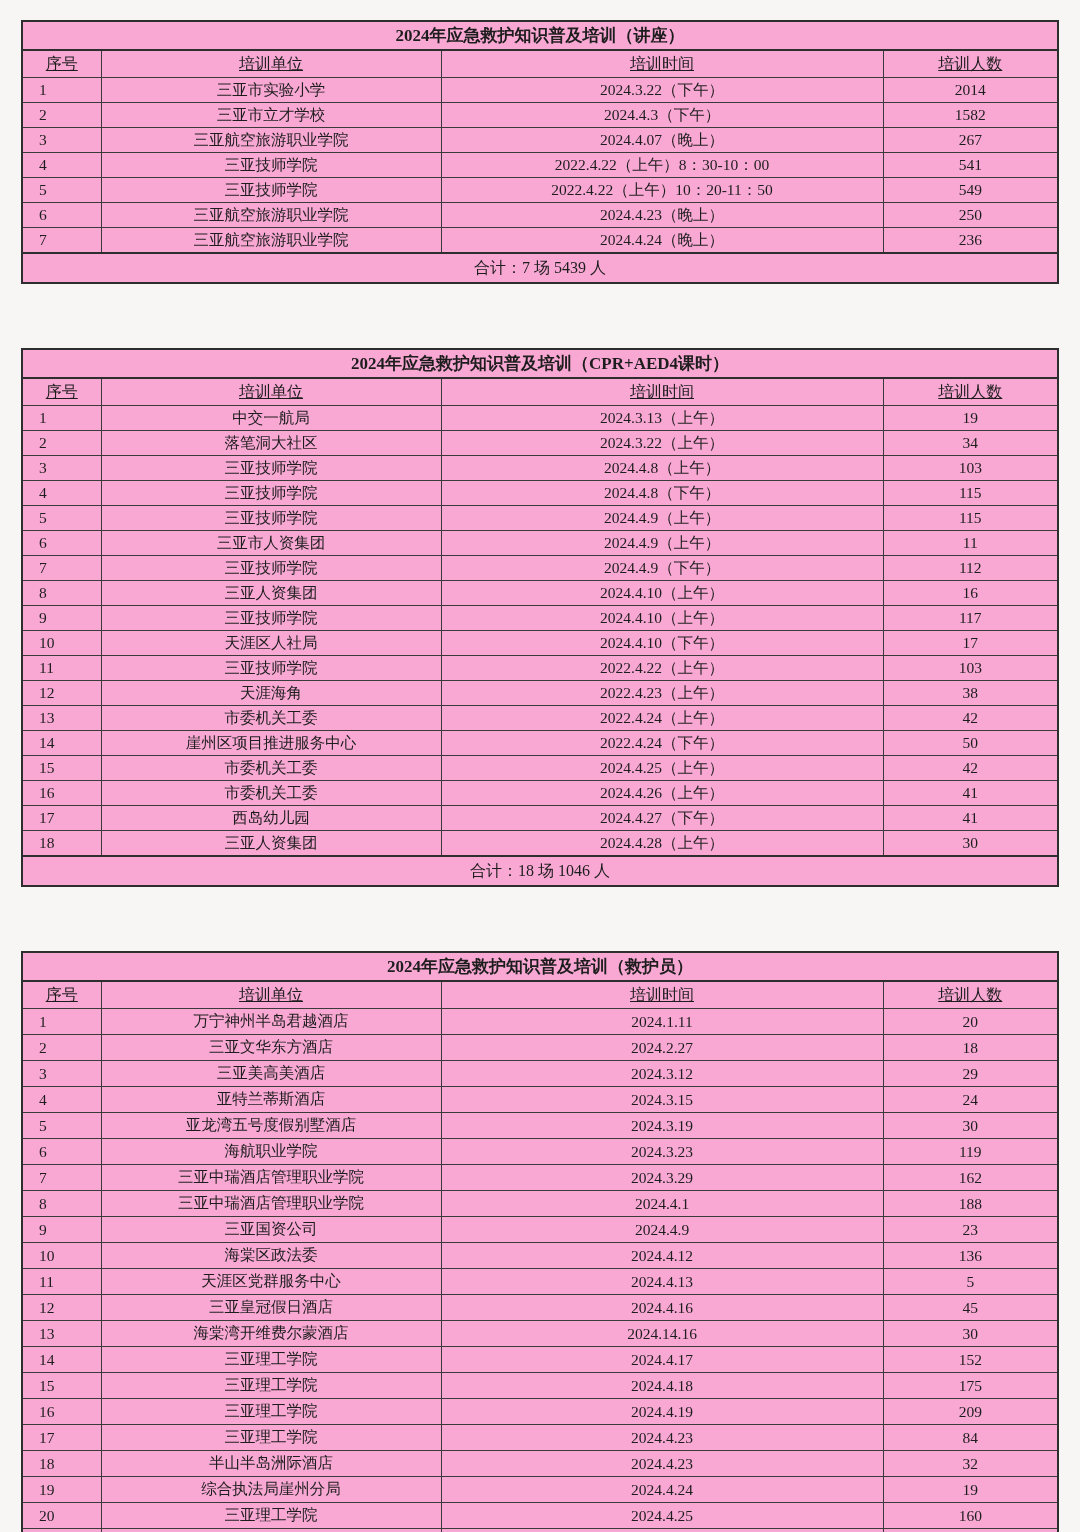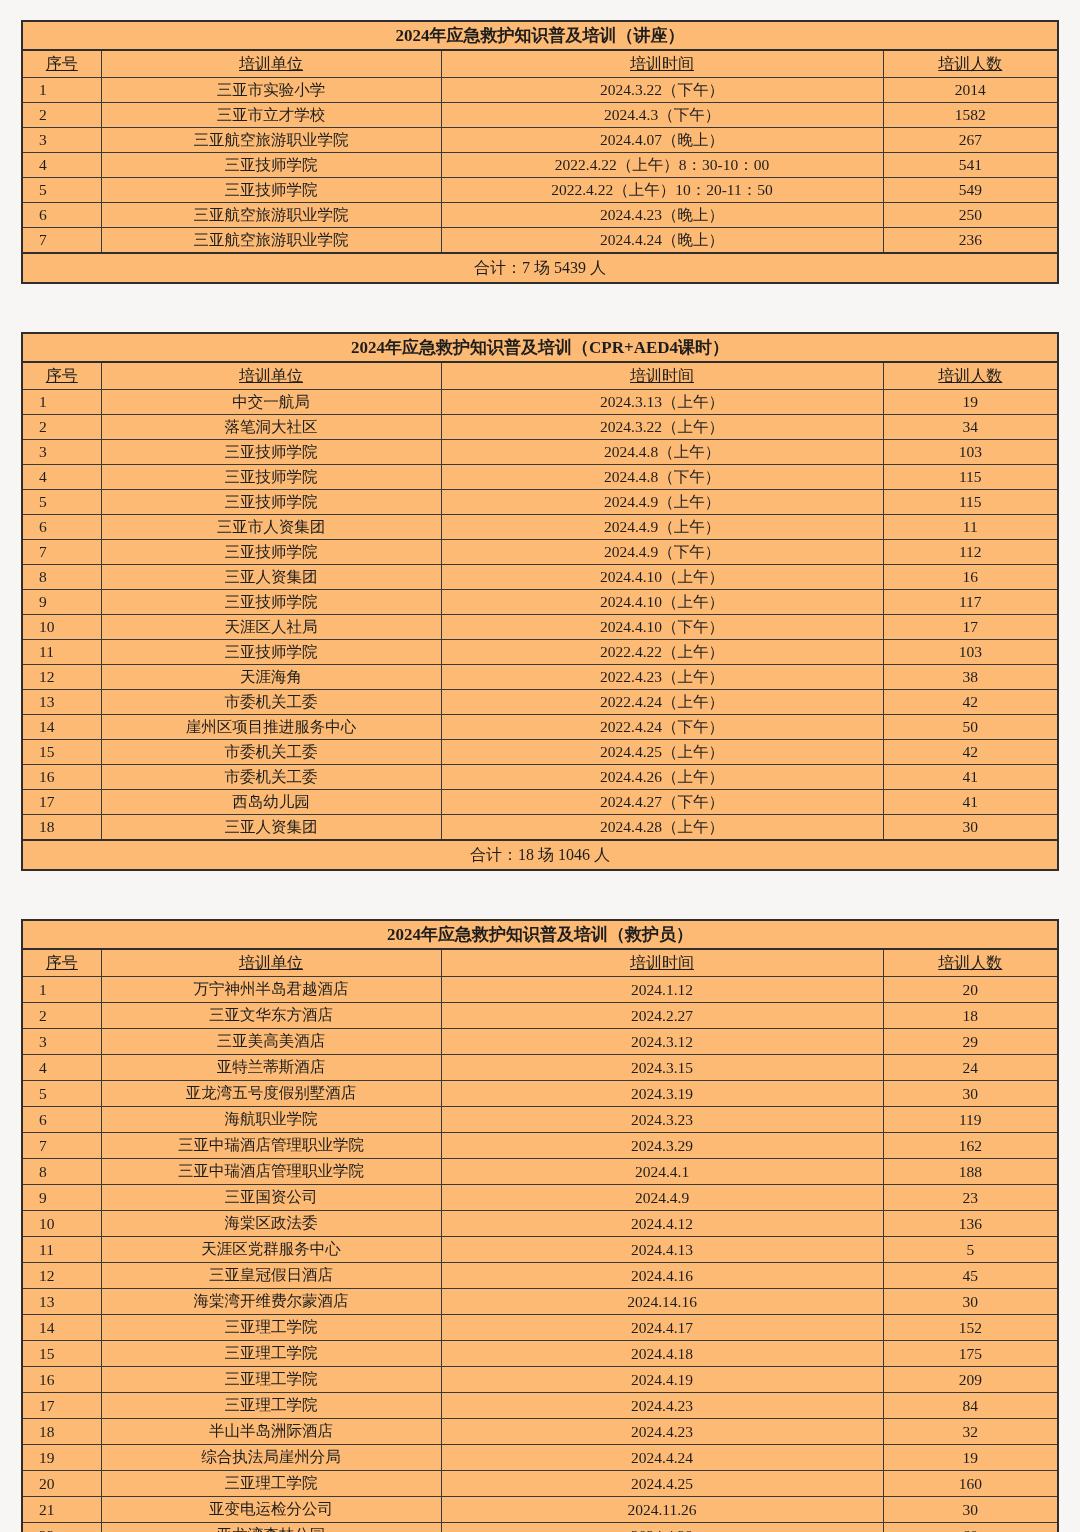--- a/index.html
+++ b/index.html
@@ -14,25 +14,25 @@
     font-family: "Liberation Serif", "DejaVu Serif", serif;
     -webkit-font-smoothing: antialiased;
   }
   .page {
     padding: 20px 21px 0 21px;
   }
   table.training {
     border-collapse: collapse;
     table-layout: fixed;
     width: 1036px;
-    background: #fdba74;
+    background: #f9a8d4;
     border: 2px solid #2e2e2e;
   }
   table.training.gap {
-    margin-top: 48px;
+    margin-top: 64px;
   }
   table.training th,
   table.training td {
     border: 1px solid #3a3a3a;
     text-align: center;
     padding: 0 2px;
     font-weight: normal;
     overflow: hidden;
     white-space: nowrap;
   }
@@ -292,21 +292,21 @@
             <th>序号</th>
             <th>培训单位</th>
             <th>培训时间</th>
             <th>培训人数</th>
           </tr>
         </thead>
         <tbody>
           <tr class="data-row">
             <td class="seq">1</td>
             <td>万宁神州半岛君越酒店</td>
-            <td>2024.1.12</td>
+            <td>2024.1.11</td>
             <td>20</td>
           </tr>
           <tr class="data-row">
             <td class="seq">2</td>
             <td>三亚文华东方酒店</td>
             <td>2024.2.27</td>
             <td>18</td>
           </tr>
           <tr class="data-row">
             <td class="seq">3</td>

